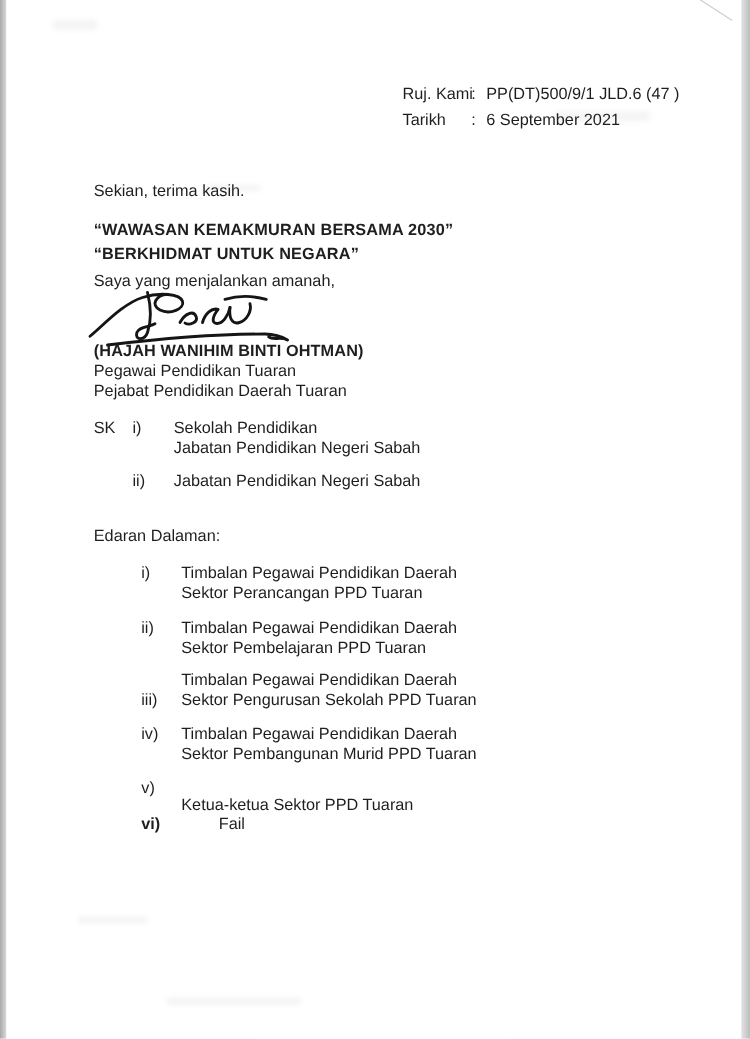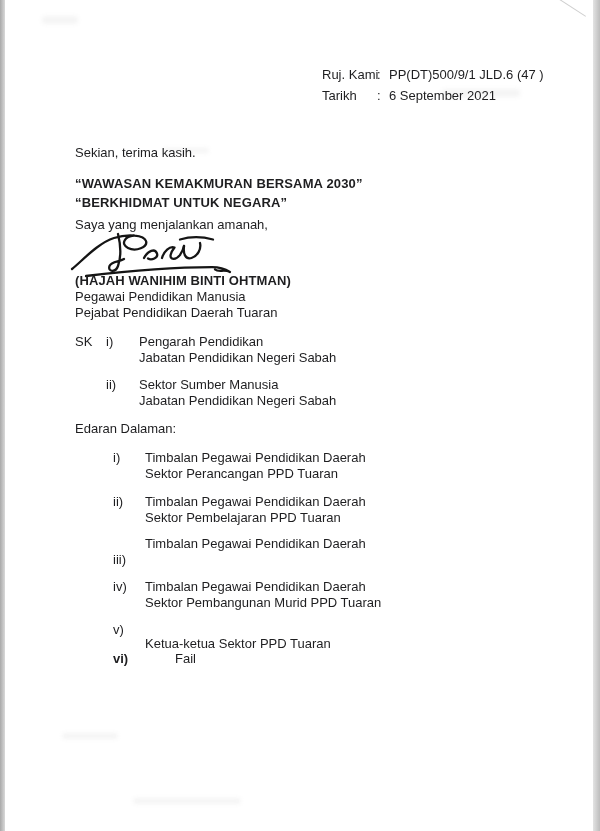--- a/index.html
+++ b/index.html
@@ -92,55 +92,55 @@
         <path d="M96 27 C98 20, 103.5 15, 108.5 16.5 C104.5 21.5, 102.5 27.5, 107.5 27.8 C112 28, 116.5 22, 118 15"></path>
         <path d="M118 15 C117 23, 119.5 28.8, 125.5 27 C131.5 25.2, 135.5 18, 134 12"></path>
         <path d="M114 8.5 C124 5.5, 136 5.5, 147 8.5"></path>
         <path d="M20 45 C62 40, 112 36.2, 146 36.2 C153 36.3, 159 38, 164 41 C159 38, 152.5 41.5, 149 38.5"></path>
       </g>
     </svg>
   </div>
 
   <div class="abs signatory">
     <div class="name">(HAJAH WANIHIM BINTI OHTMAN)</div>
-    <div>Pegawai Pendidikan Manusia</div>
+    <div>Pegawai Pendidikan Tuaran</div>
     <div>Pejabat Pendidikan Daerah Tuaran</div>
   </div>
 
   <div class="abs sk-label">SK</div>
 
   <div class="abs sk-num-0">i)</div>
   <div class="abs lines sk-lines-0">
-    <div>Pengarah Pendidikan</div>
+    <div>Sekolah Pendidikan</div>
     <div>Jabatan Pendidikan Negeri Sabah</div>
   </div>
 
   <div class="abs sk-num-1">ii)</div>
   <div class="abs lines sk-lines-1">
-    <div>Sektor Sumber Manusia</div>
     <div>Jabatan Pendidikan Negeri Sabah</div>
   </div>
 
   <div class="abs edaran-heading">Edaran Dalaman:</div>
 
   <div class="abs ed-num-0">i)</div>
   <div class="abs lines ed-lines-0">
     <div>Timbalan Pegawai Pendidikan Daerah</div>
     <div>Sektor Perancangan PPD Tuaran</div>
   </div>
 
   <div class="abs ed-num-1">ii)</div>
   <div class="abs lines ed-lines-1">
     <div>Timbalan Pegawai Pendidikan Daerah</div>
     <div>Sektor Pembelajaran PPD Tuaran</div>
   </div>
 
   <div class="abs ed-num-2">iii)</div>
   <div class="abs lines ed-lines-2">
     <div>Timbalan Pegawai Pendidikan Daerah</div>
+    <div>Sektor Pengurusan Sekolah PPD Tuaran</div>
   </div>
 
   <div class="abs ed-num-3">iv)</div>
   <div class="abs lines ed-lines-3">
     <div>Timbalan Pegawai Pendidikan Daerah</div>
     <div>Sektor Pembangunan Murid PPD Tuaran</div>
   </div>
 
   <div class="abs ed-num-4">v)</div>
   <div class="abs lines ed-lines-4">

